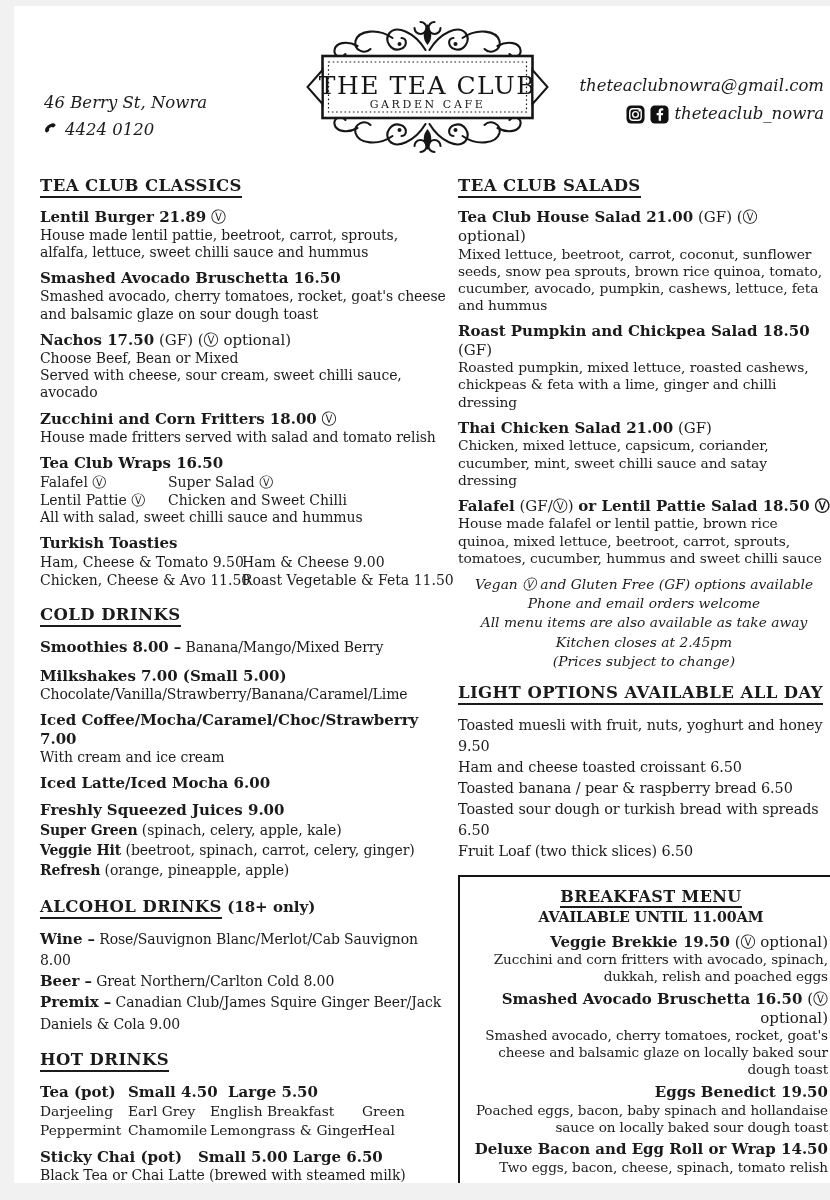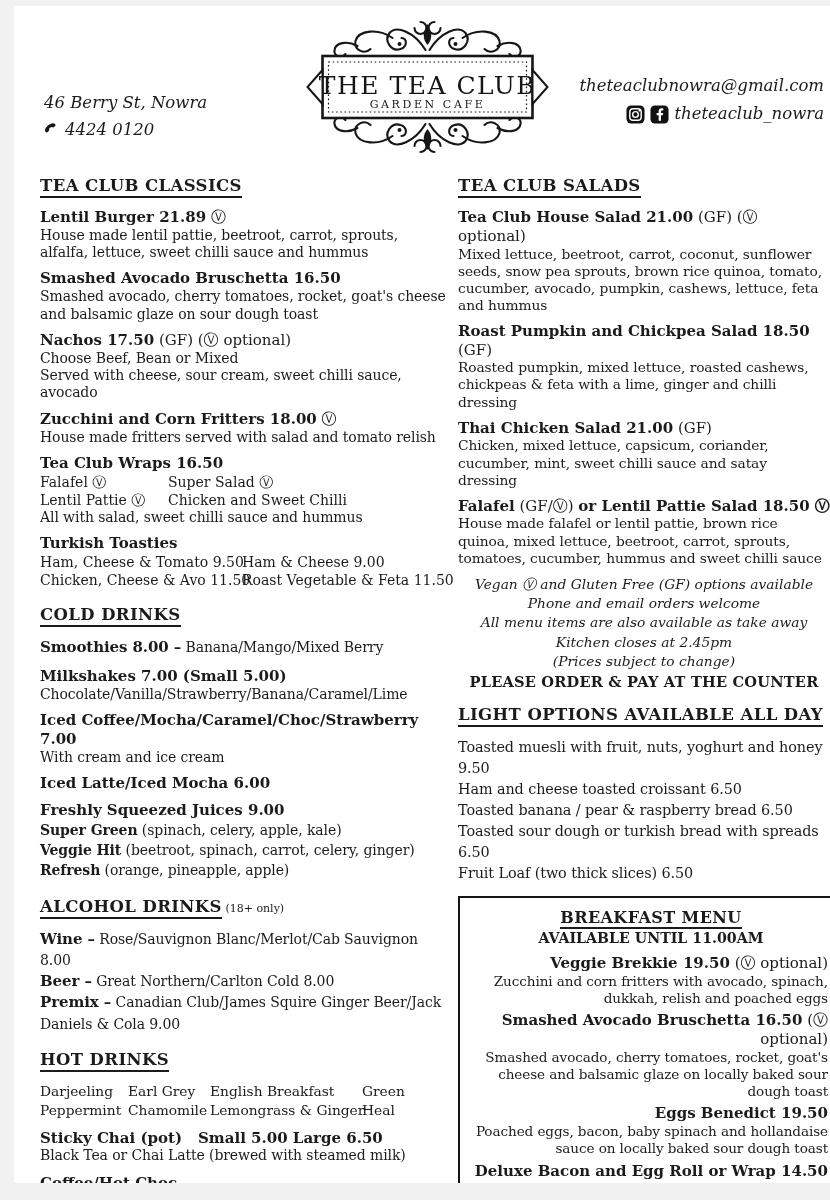--- a/index.html
+++ b/index.html
@@ -23,21 +23,21 @@
   .logo { position:absolute; left:300px; top:4px; width:255px; height:168px; }
   .logo svg { width:100%; height:100%; }
 
   
   .col { position:absolute; top:176px; }
   .col-left  { left:40px;  width:410px; }
   .col-right { left:458px; width:372px; }
 
   .sec-head { font-size:16.5px; font-weight:bold; letter-spacing:.4px; margin-bottom:10px; }
   .sec-head .u { display:inline-block; border-bottom:2.4px solid #1b1b1b; padding-bottom:1px; }
-  .sec-head .suffix { font-weight:normal; font-size:11px; letter-spacing:0; }
+  .sec-head .suffix { font-weight:bold; font-size:15px; letter-spacing:0; }
   .section { margin-bottom:16px; }
 
   .item { margin-bottom:8px; }
   .item-title { font-size:15px; font-weight:bold; line-height:1.25; }
   .item-title .reg { font-weight:normal; }
   .item-desc { font-size:14px; line-height:1.24; letter-spacing:-.1px; white-space:pre-line; }
   .col-right .item-desc { font-size:13.8px; }
   .plain-line { font-size:14px; line-height:1.45; letter-spacing:-.1px; }
   .bline b { font-size:15px; }
 
@@ -201,20 +201,21 @@
     </div>
     <div class="plain-line bline"><b>Wine –</b><span> Rose/Sauvignon Blanc/Merlot/Cab Sauvignon 8.00</span></div>
     <div class="plain-line bline"><b>Beer –</b><span> Great Northern/Carlton Cold 8.00</span></div>
     <div class="plain-line bline"><b>Premix –</b><span> Canadian Club/James Squire Ginger Beer/Jack Daniels &amp; Cola 9.00</span></div>
   </div>
 
   <div class="section">
     <div class="sec-head"><span class="u">HOT DRINKS</span></div>
 
     <div class="item t-tea">
+      <div><span class="item-title">Tea (pot)</span><span class="item-title sizes">Small 4.50  Large 5.50</span></div>
       <div class="grid4a">
         <span>Darjeeling</span>
           <span>Earl Grey</span>
           <span>English Breakfast</span>
           <span>Green</span>
         <span>Peppermint</span>
           <span>Chamomile</span>
           <span>Lemongrass &amp; Ginger</span>
           <span>Heal</span>
       </div>
@@ -255,21 +256,20 @@
       <div class="item-desc">House made falafel or lentil pattie, brown rice quinoa, mixed lettuce, beetroot, carrot, sprouts, tomatoes, cucumber, hummus and sweet chilli sauce</div>
     </div>
   </div>
 
   <div class="notes">
     <div>Vegan Ⓥ and Gluten Free (GF) options available</div>
     <div>Phone and email orders welcome</div>
     <div>All menu items are also available as take away</div>
     <div>Kitchen closes at 2.45pm</div>
     <div>(Prices subject to change)</div>
-    <div class="cta">PLEASE ORDER &amp; PAY AT THE COUNTER</div>
   </div>
 
   <div class="section light-lines" style="margin-bottom:0">
     <div class="sec-head"><span class="u">LIGHT OPTIONS AVAILABLE ALL DAY</span></div>
     <div class="plain-line">Toasted muesli with fruit, nuts, yoghurt and honey 9.50</div>
     <div class="plain-line">Ham and cheese toasted croissant 6.50</div>
     <div class="plain-line">Toasted banana / pear &amp; raspberry bread 6.50</div>
     <div class="plain-line">Toasted sour dough or turkish bread with spreads 6.50</div>
     <div class="plain-line">Fruit Loaf (two thick slices) 6.50</div>
   </div>

